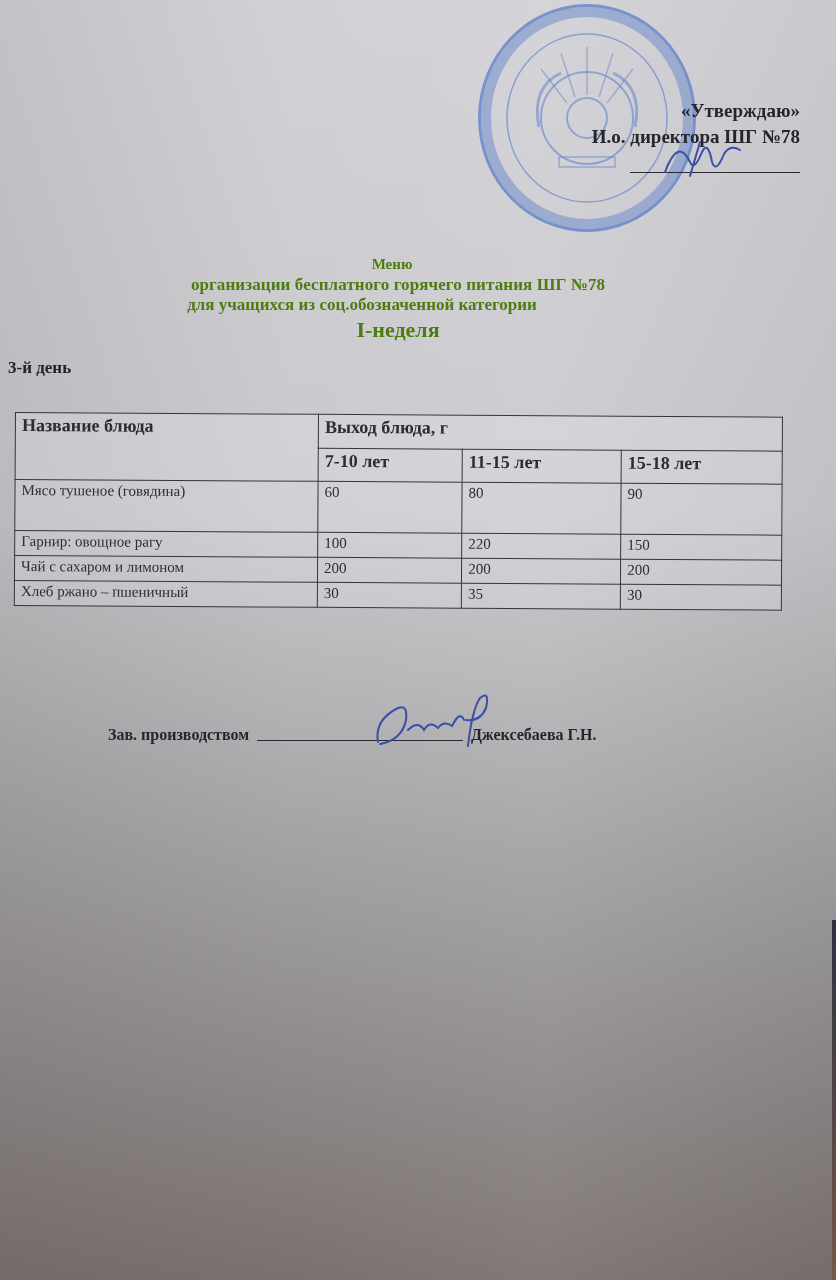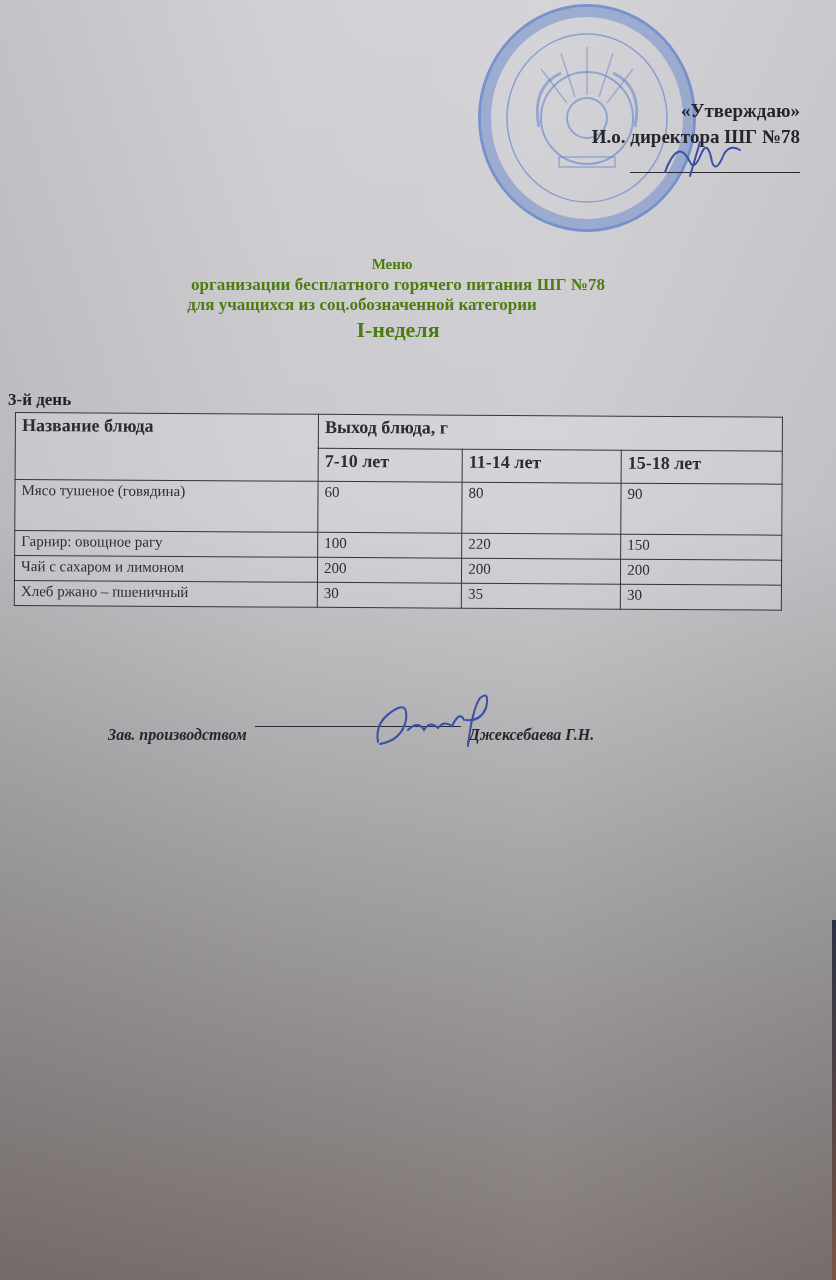--- a/index.html
+++ b/index.html
@@ -38,40 +38,40 @@
     .director-sign { position: absolute; left: 660px; top: 132px; }
     .title-block {
       position: absolute; left: 0; right: 0; top: 256px; text-align: center;
       font-weight: bold; color: #4d7c0f;
     }
     .t-menu { font-size: 15px; margin-left: -52px; }
     .t-org { font-size: 17px; margin-top: 2px; margin-left: -40px; letter-spacing: 0.1px; }
     .t-for { font-size: 17px; margin-top: 0px; margin-left: -112px; }
     .t-week { font-size: 22px; margin-top: 2px; margin-left: -40px; }
     .day {
-      position: absolute; left: 8px; top: 358px; font-weight: bold; font-size: 17px; color: #22222a; margin-top: 32px;
+      position: absolute; left: 8px; top: 358px; font-weight: bold; font-size: 17px; color: #22222a;
     }
     table.menu {
       position: absolute; left: 15px; top: 412px; width: 768px;
       border-collapse: collapse; transform: rotate(0.35deg); transform-origin: left top;
       background: rgba(235,235,238,0.25);
     }
     table.menu td, table.menu th {
       border: 1.3px solid #35353a; padding: 2px 6px; text-align: left; vertical-align: top;
       font-family: "Liberation Serif", serif; color: #2c2c33;
     }
     table.menu th { font-weight: bold; font-size: 18px; }
     th.name-head { height: 62px; width: 290px; padding-top: 6px; }
     th.yield-head { padding-left: 50px; height: 26px; vertical-align: middle; }
     th.age { height: 26px; vertical-align: middle; }
     td { font-size: 15px; height: 20px; }
     tr.tall td { height: 46px; }
     .footer {
       position: absolute; left: 108px; top: 726px; font-weight: bold; font-size: 16px; color: #25252c;
-      display: flex; align-items: flex-start; font-style: italic;
+      display: flex; align-items: flex-end;
     }
     .footer .blank {
       display: inline-block; width: 206px; border-bottom: 1.5px solid #2a2a30; margin: 0 8px 3px 8px; height: 0;
     }
     .chef-sign { position: absolute; left: 368px; top: 690px; }
   </style>
 </head>
 <body>
 
 <div class="page-shade"></div>
@@ -116,21 +116,21 @@
 <div class="day">3-й день</div>
 
 <table class="menu">
   <tbody>
       <tr>
     <th class="name-head" rowspan="2">Название блюда</th>
     <th class="yield-head" colspan="3">Выход блюда, г</th>
   </tr>
   <tr>
     <th class="age">7-10 лет</th>
-    <th class="age">11-14 лет</th>
+    <th class="age">11-15 лет</th>
     <th class="age">15-18 лет</th>
   </tr>
   <tr class="tall">
     <td>Мясо тушеное (говядина)</td>
     <td>60</td>
     <td>80</td>
     <td>90</td>
   </tr>
   <tr>
     <td>Гарнир: овощное рагу</td>

